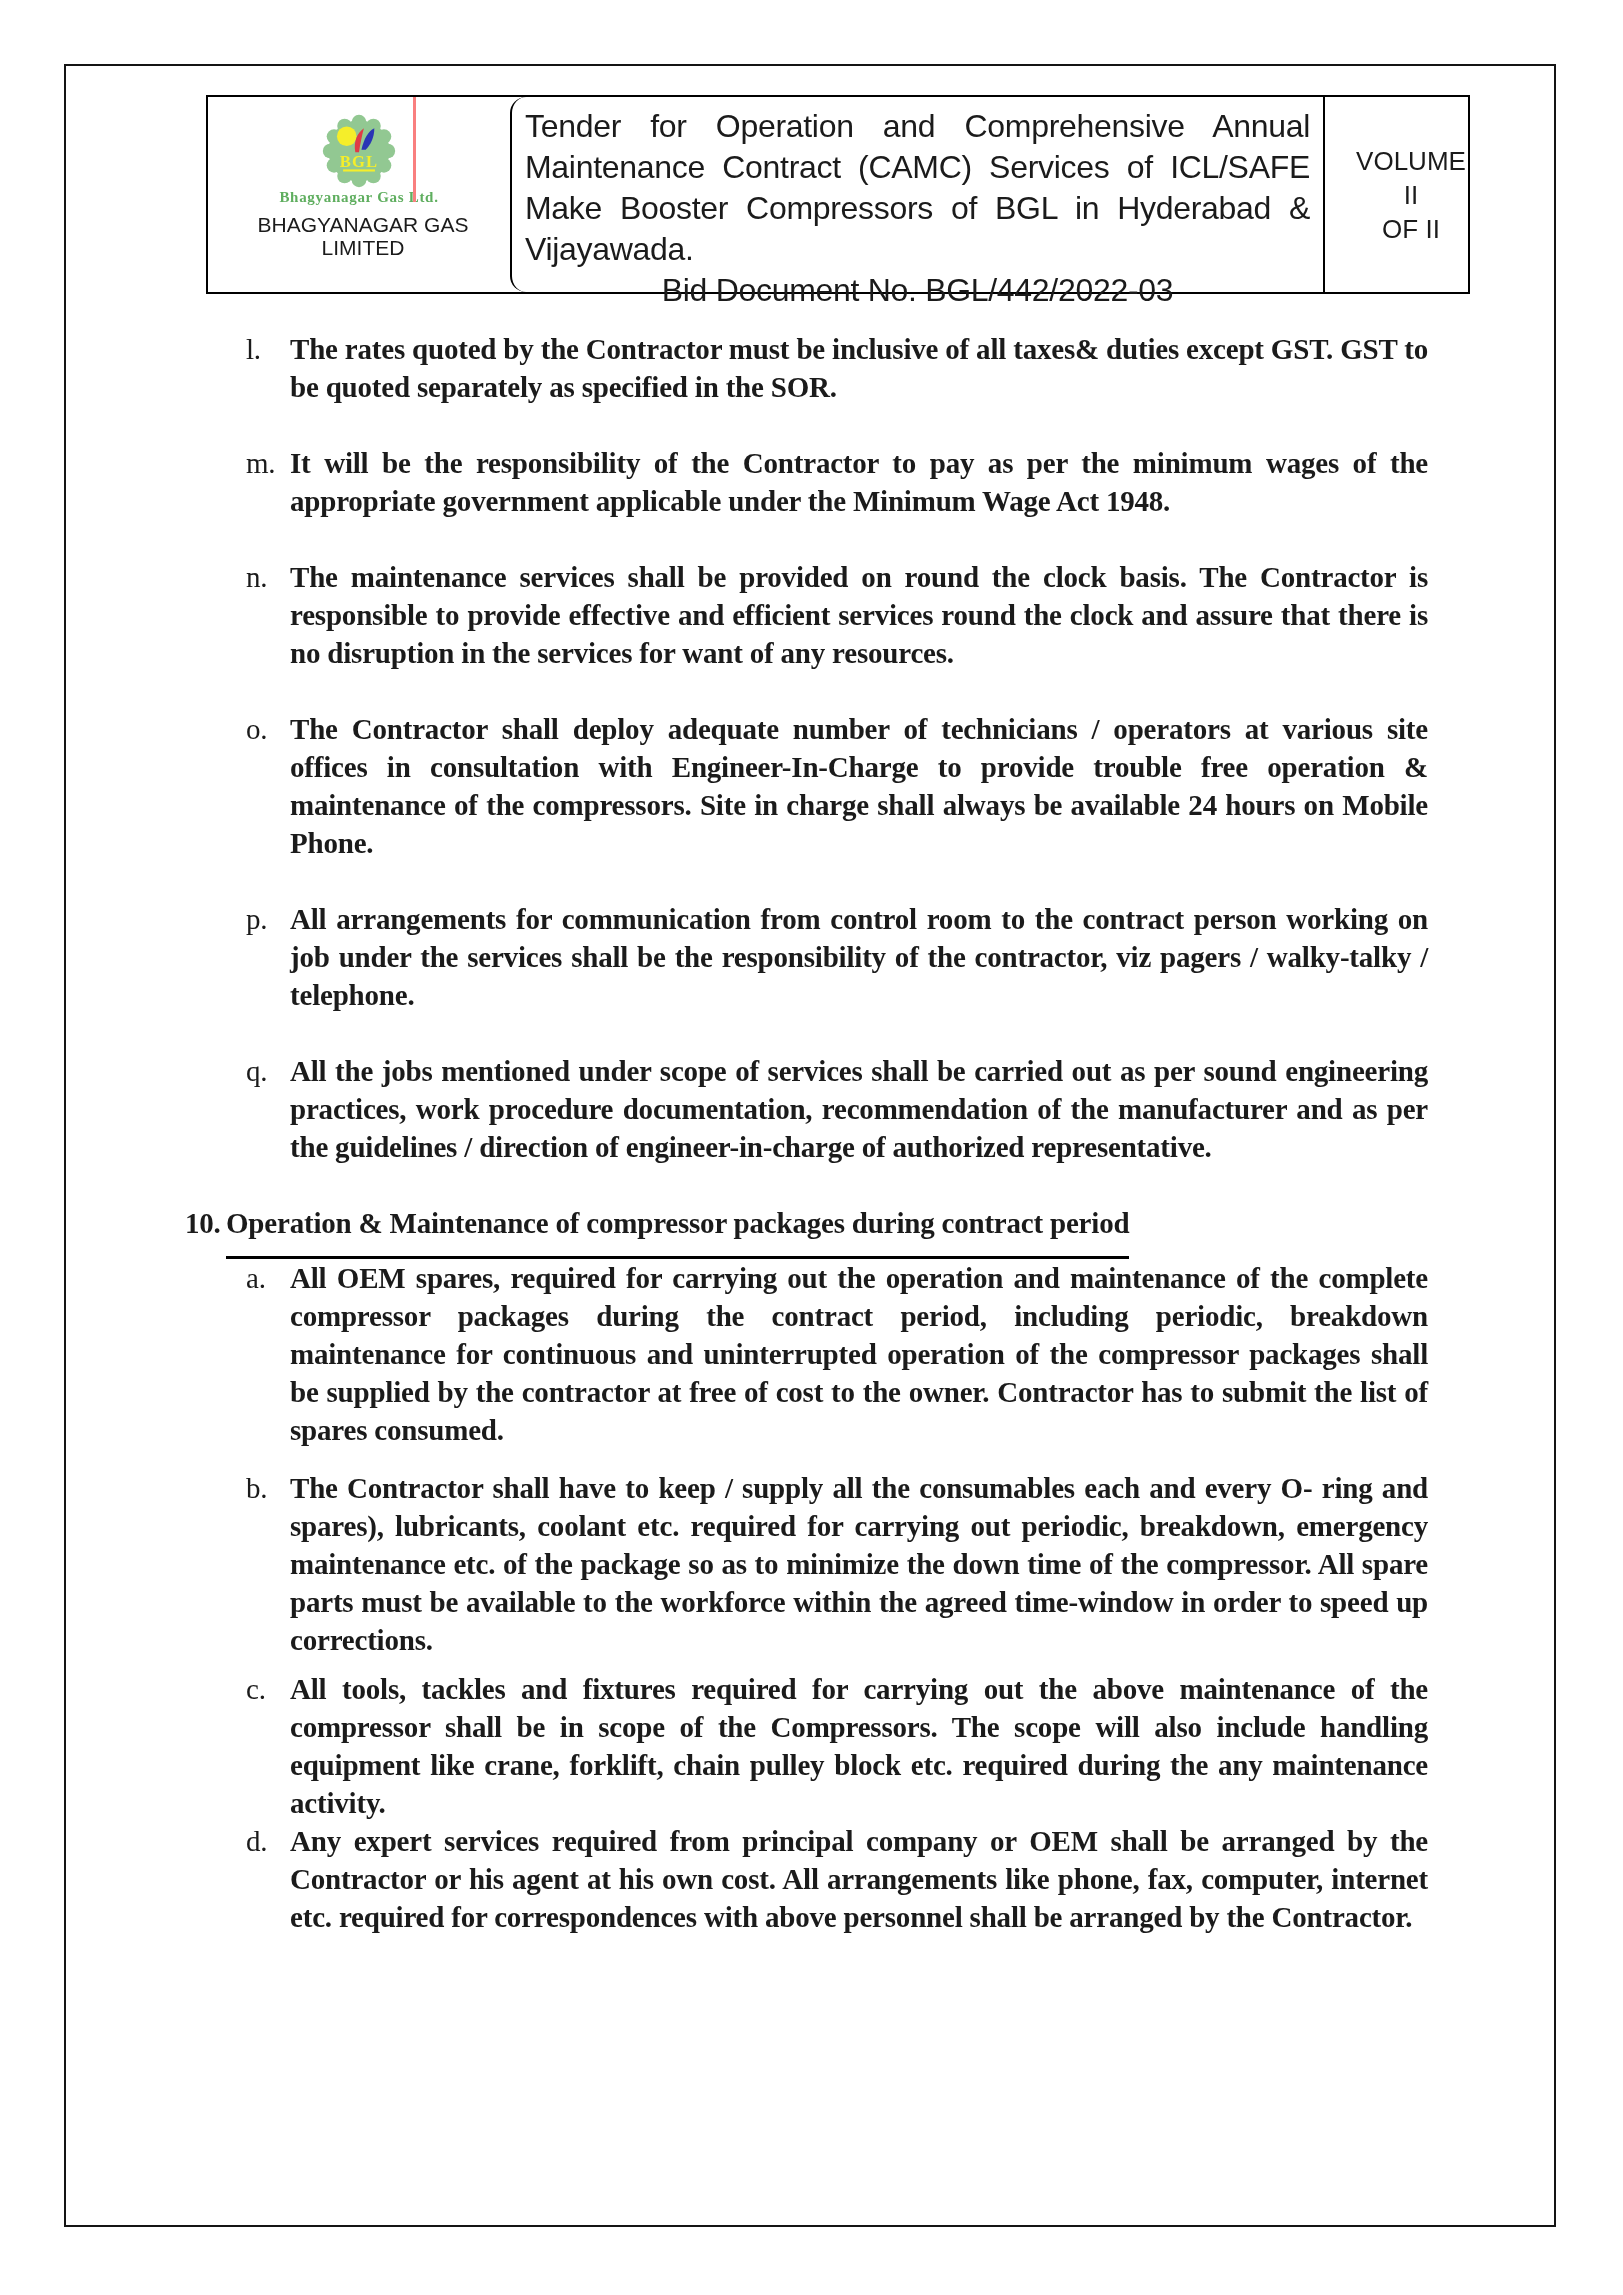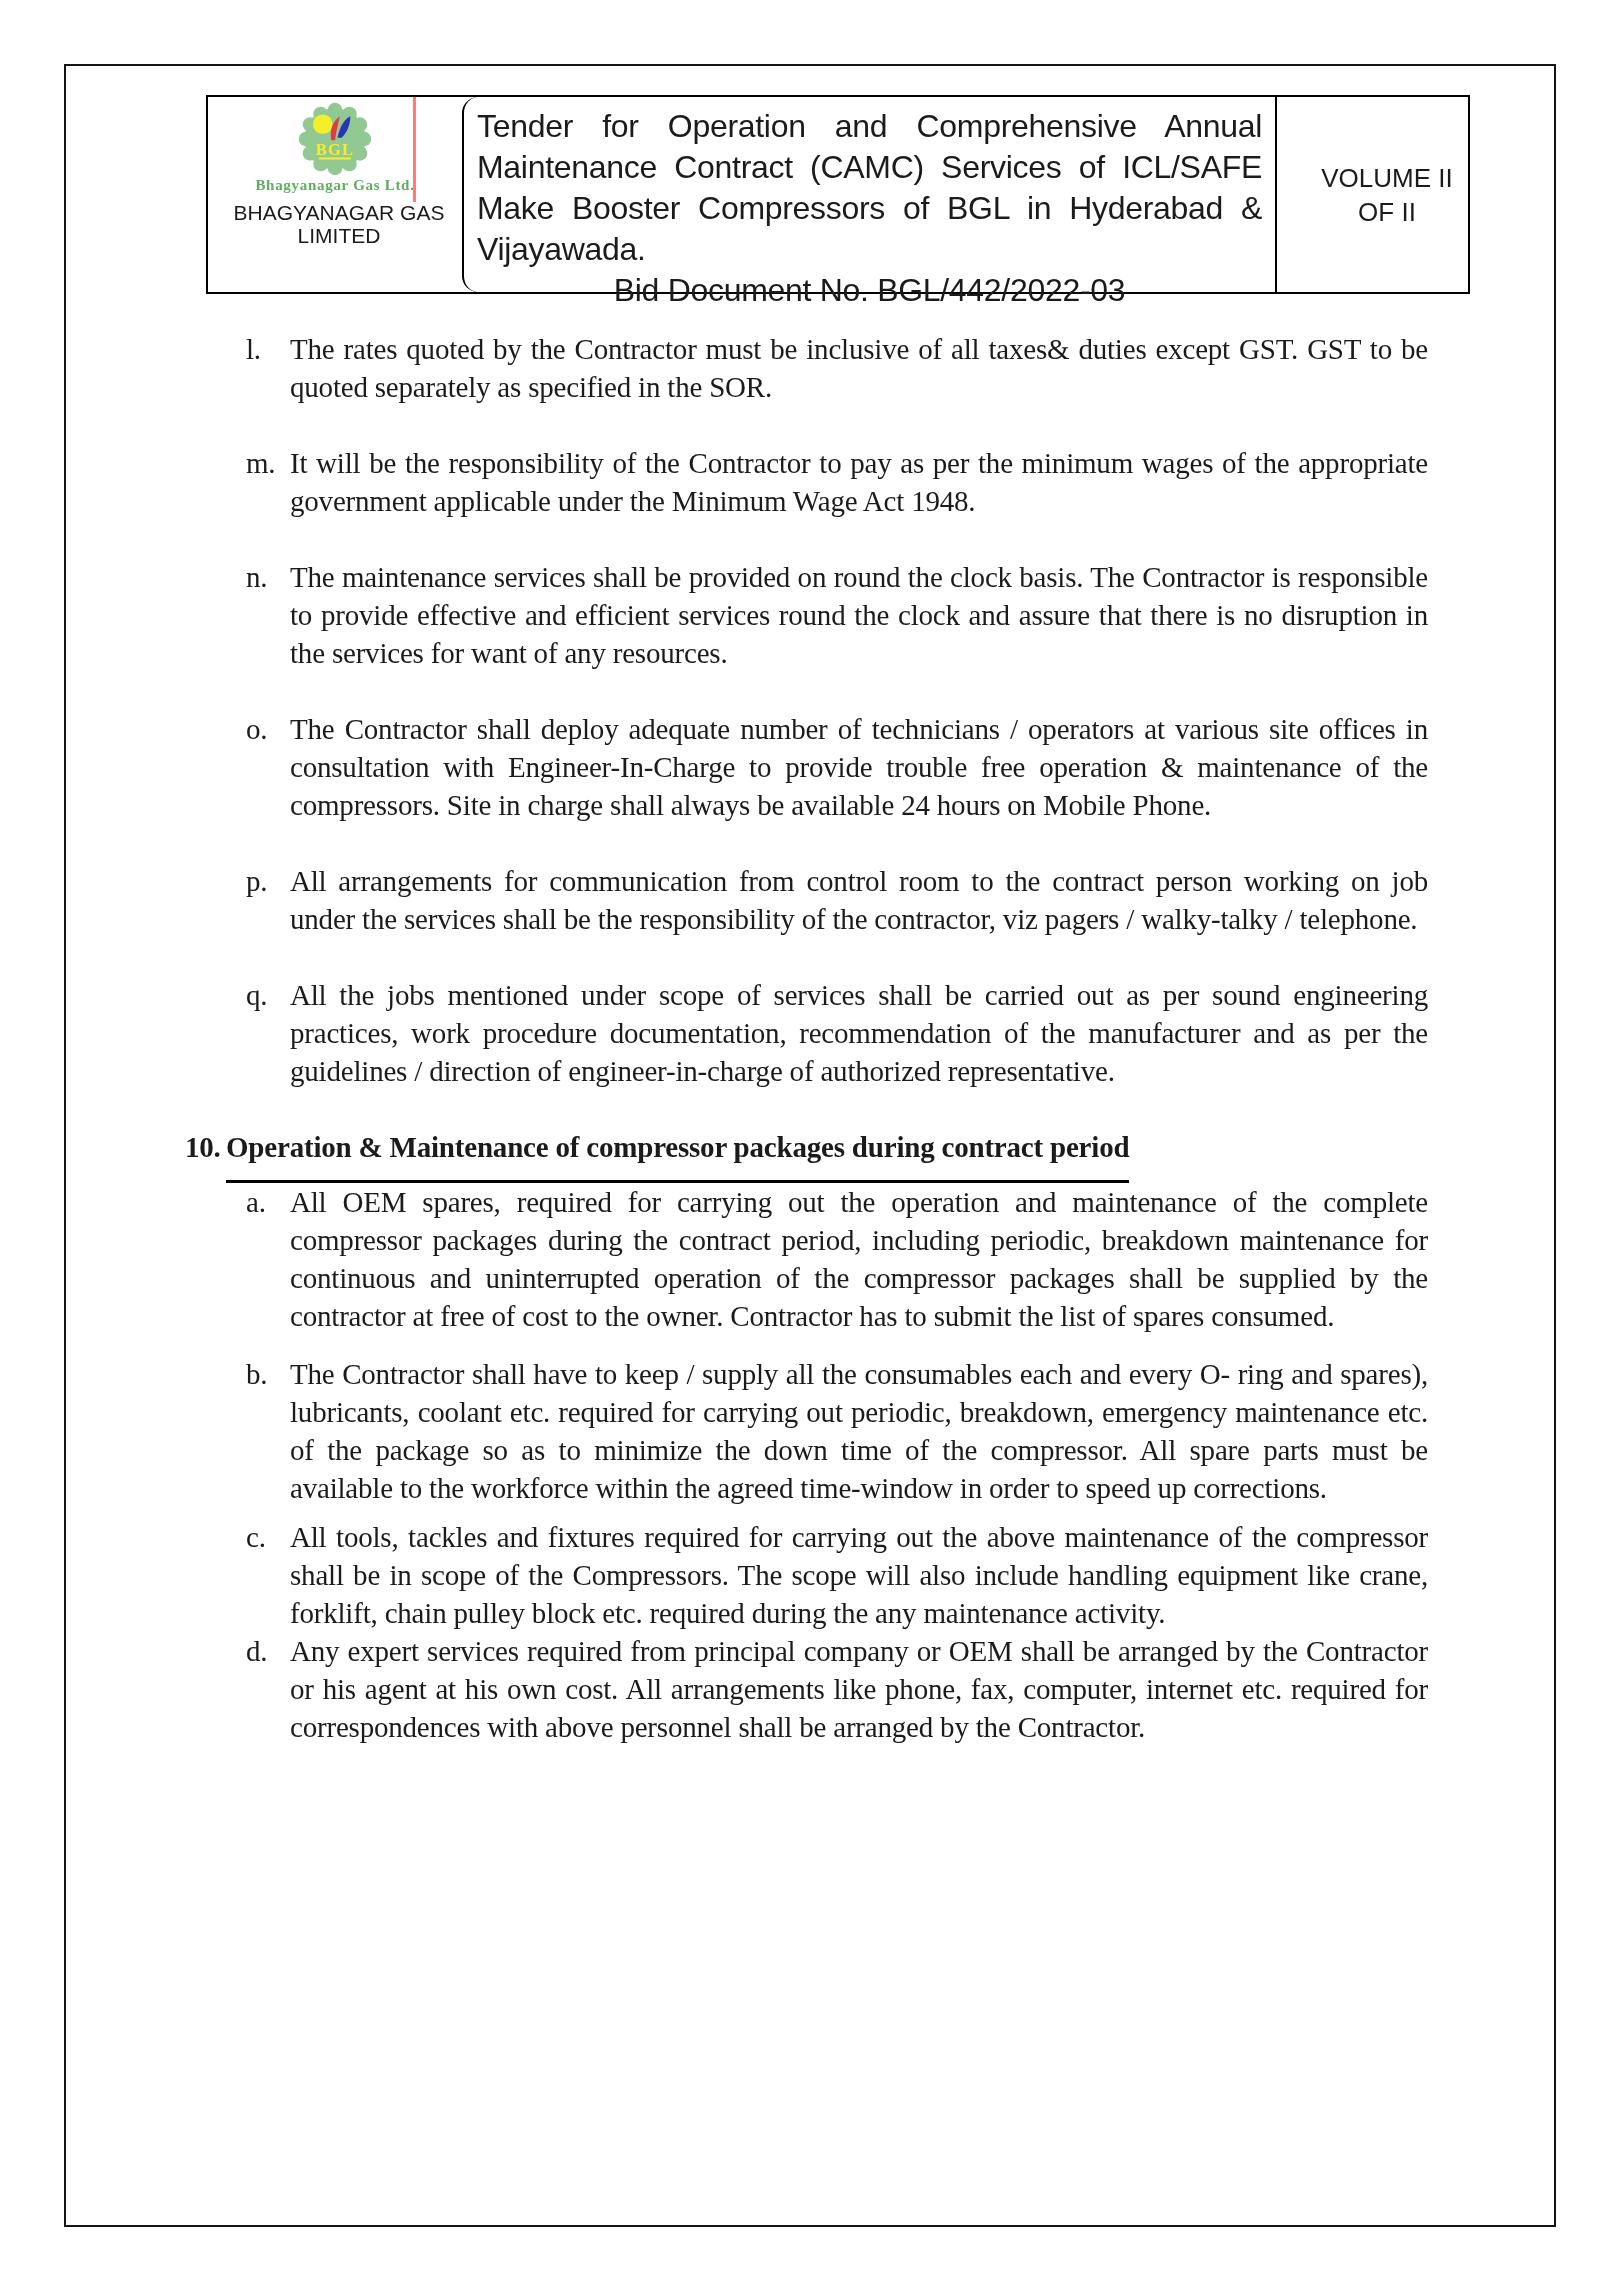--- a/index.html
+++ b/index.html
@@ -17,22 +17,22 @@
   }
 
   
   .header-table{
     margin:29px 0 0 140px;width:1264px;height:199px;
     display:flex;border:2px solid #000;background:#fff;
   }
   .cell{border-left:2px solid #000;}
   .cell:first-child{border-left:none;}
   .cell-logo{
-    width:254px;flex:none;position:relative;text-align:center;
-    font-family:"Liberation Sans", sans-serif;padding-top:4px;
+    width:302px;flex:none;position:relative;text-align:center;
+    font-family:"Liberation Sans", sans-serif;padding-top:16px;
   }
   .logo-svg{display:block;margin:0 auto;}
   .logo-caption{
     margin-top:0px;font-family:"Liberation Serif", serif;font-weight:bold;
     font-size:15px;color:#5fae5f;letter-spacing:0.7px;
   }
   .org-name{
     margin-top:6.5px;font-size:21px;line-height:23.6px;color:#1b1b1b;
     white-space:pre-line;letter-spacing:0px;margin-left:8px;
   }
@@ -58,21 +58,21 @@
     text-align:center;white-space:pre-line;padding-left:29px;
   }
 
   
   .content{
     margin:36px 126px 0 224px;
     font-size:29px;line-height:38px;letter-spacing:-0.2px;
   }
   .item{display:flex;text-align:left;}
   .item-label{width:44px;flex:none;margin-left:-44px;}
-  .item-text{flex:1;text-align:justify;}
+  .item-text{flex:1;text-align:justify;font-weight:bold;}
   .list-lq div.item{margin-bottom:38px;}
   .list-ad div.item{margin-bottom:0;}
   .list-ad div.item:nth-of-type(1){margin-bottom:19.6px;}
   .list-ad div.item:nth-of-type(2){margin-bottom:11.8px;}
 
   .heading{
     display:flex;margin-left:-105px;margin-top:38px;
     font-weight:bold;font-size:29px;letter-spacing:-0.2px;
   }
   .heading-num{width:41px;flex:none;}

